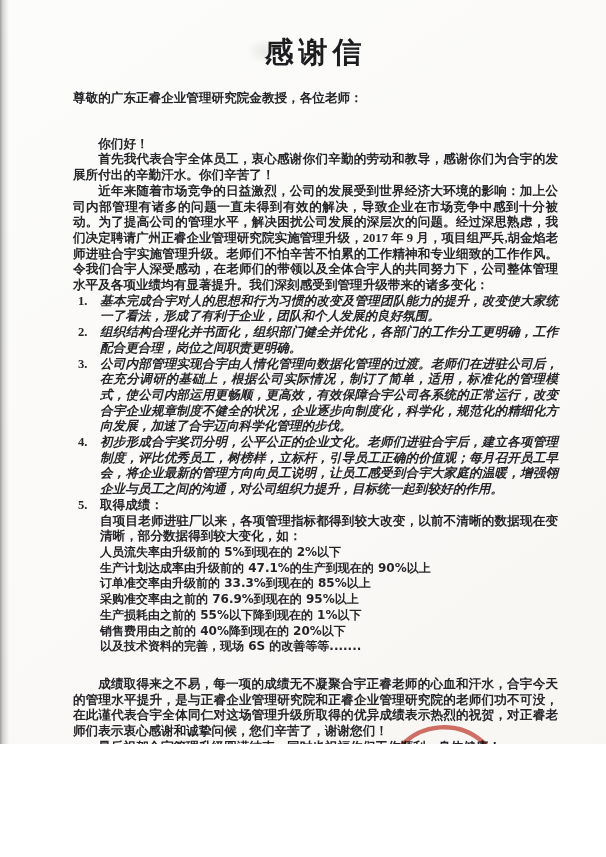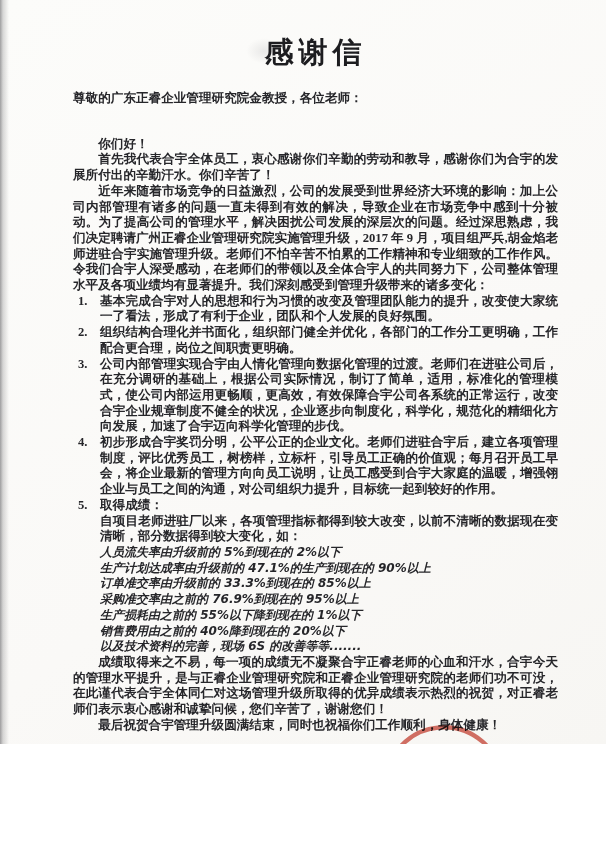--- a/index.html
+++ b/index.html
@@ -25,24 +25,24 @@
   .title{
     text-align:center;font-size:29px;line-height:36px;
     margin:0 0 21px 0;font-weight:700;letter-spacing:5px;color:#1d1d20;
   }
   p{margin:0;}
   .salutation{margin-bottom:30px;}
   .indent{text-indent:2em;}
   .just{text-align:justify;text-justify:inter-character;}
   .item{display:flex;}
   .item .num{flex:none;width:27px;padding-left:5px;box-sizing:border-box;}
-  .item .itext{flex:1;text-align:justify;text-justify:inter-character;}
+  .item .itext{flex:1;text-align:justify;text-justify:inter-character;font-style:italic;}
   .item .iblock{flex:1;}
-  .sans{font-family:"DejaVu Sans","Liberation Sans",sans-serif;font-size:12px;letter-spacing:0;font-style:italic;}
-  .closing-gap{font-family:Liberation Serif, serif;}
+  .sans{font-family:"DejaVu Sans","Liberation Sans",sans-serif;font-size:12px;letter-spacing:0;}
+  .closing-gap{margin-top:22px;font-family:Liberation Serif, serif;}
   .signature{
     position:absolute;left:362px;top:757px;width:154px;
     text-align:center;font-size:13.2px;line-height:16px;color:#222226;
   }
   .signature .date{
     font-family:"DejaVu Sans","Liberation Sans",sans-serif;
     font-size:13px;font-weight:700;letter-spacing:.5px;margin-top:12px;
   }
   .stamp{
     position:absolute;left:377px;top:719px;width:134px;height:134px;

